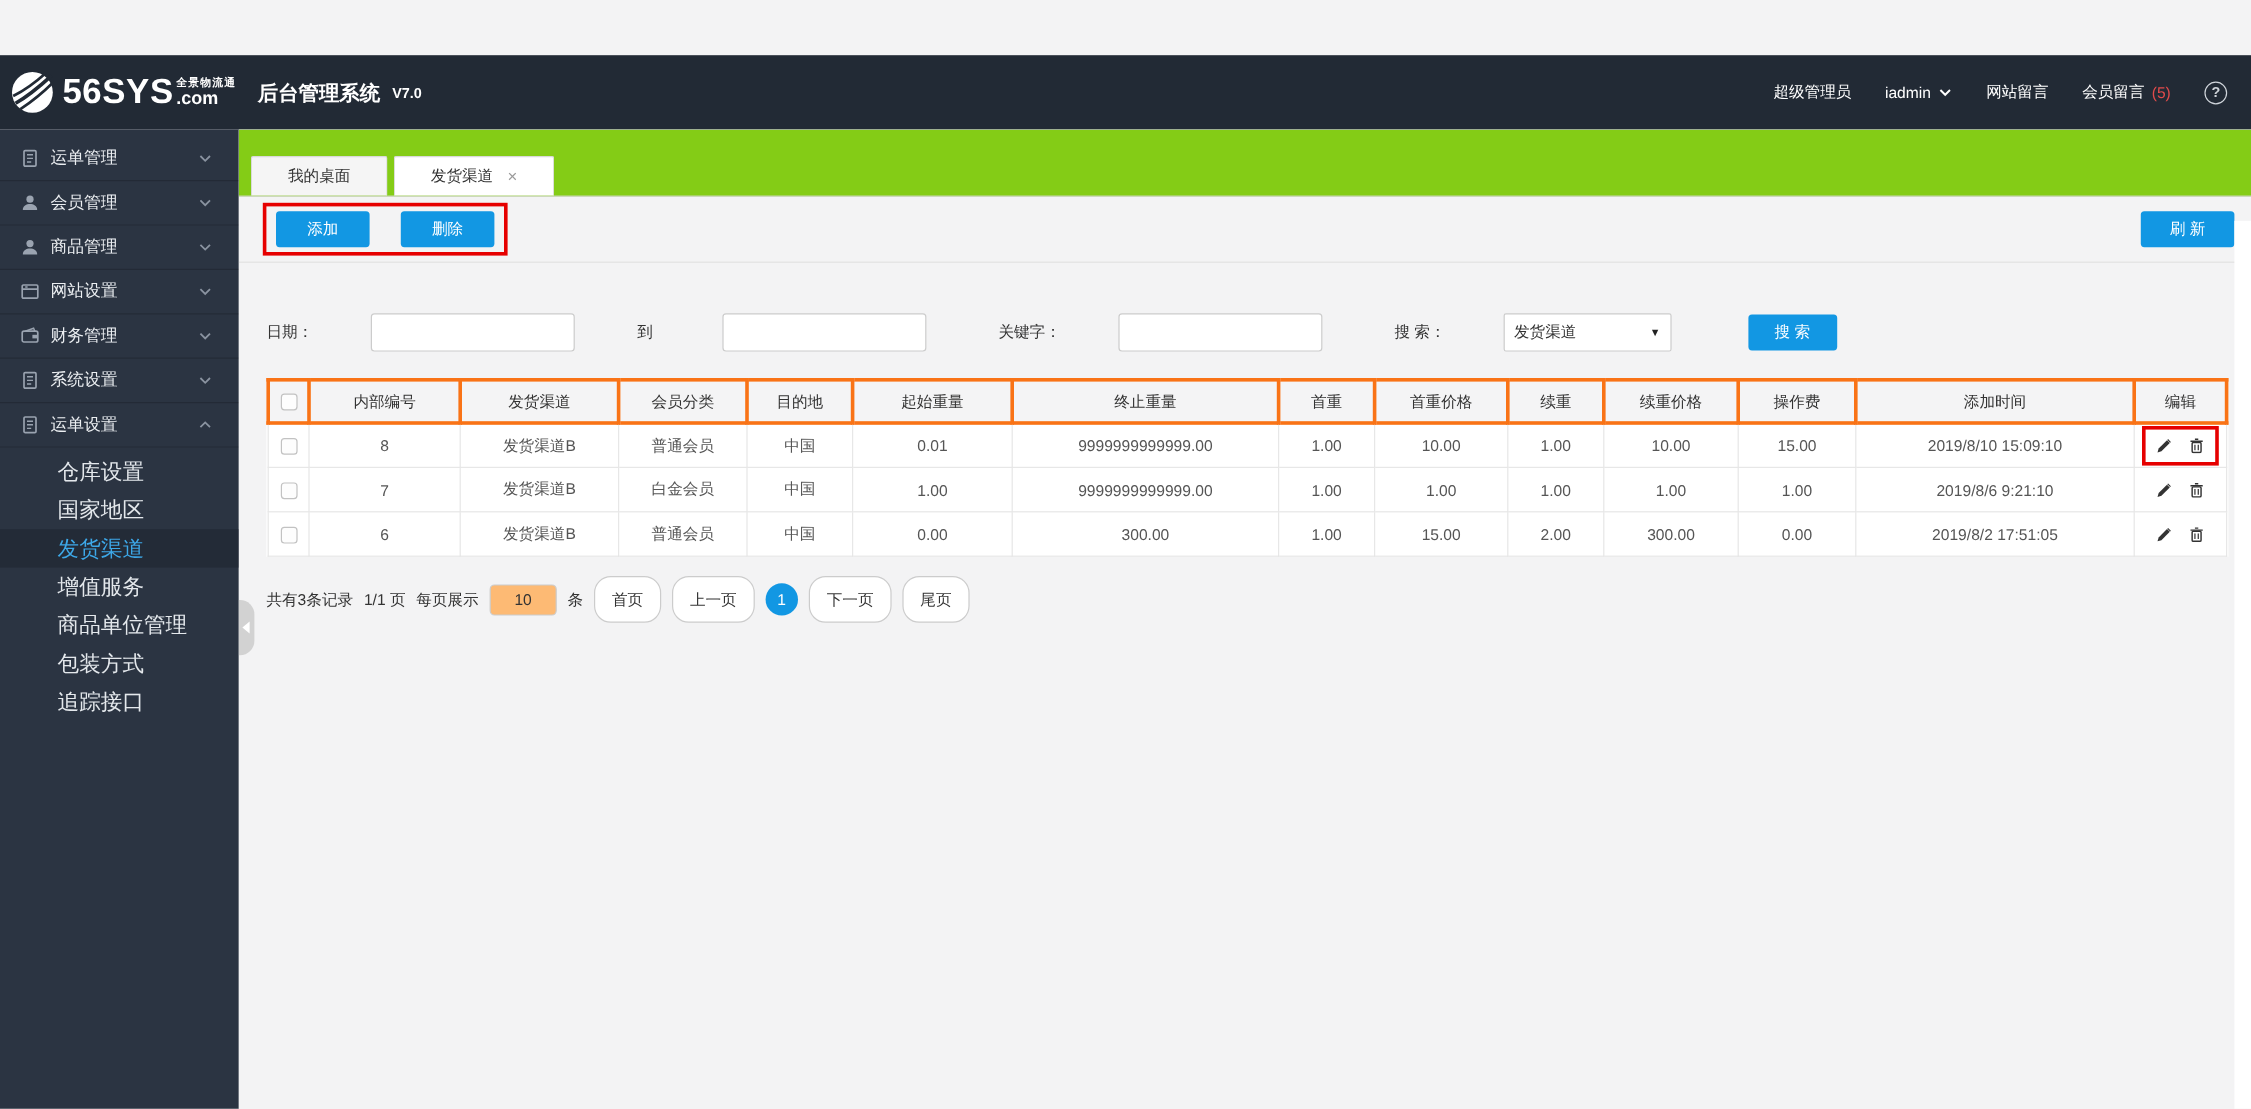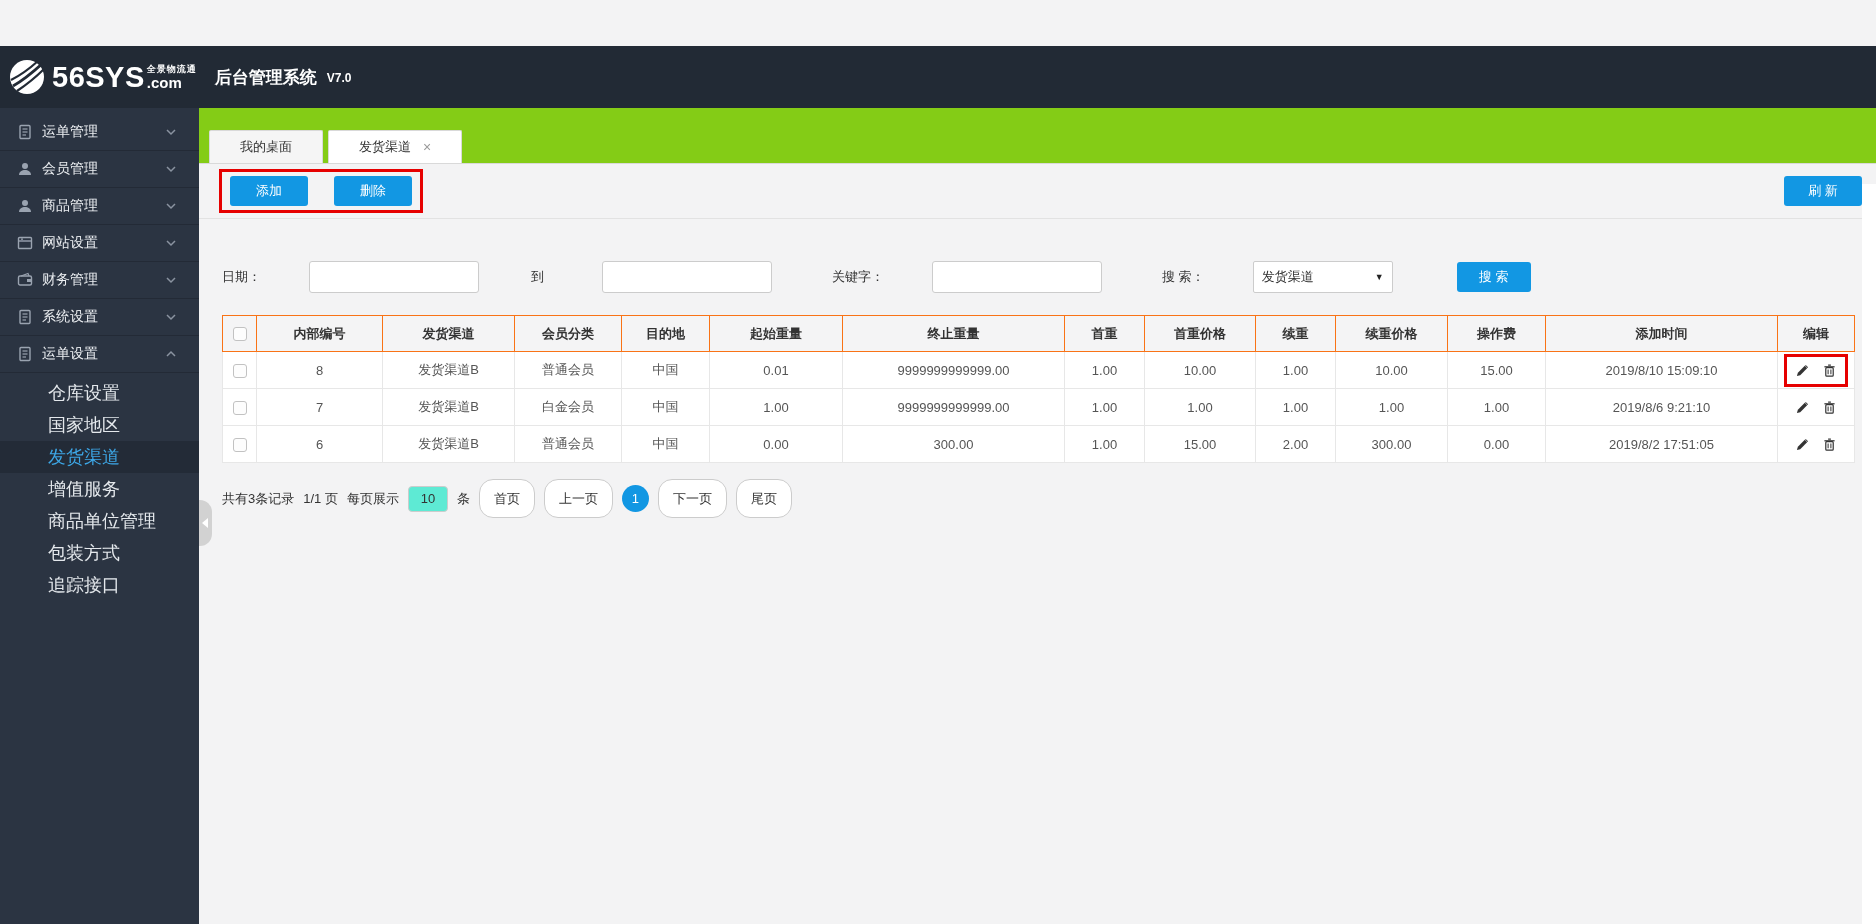--- a/index.html
+++ b/index.html
@@ -53,30 +53,30 @@
   .filter-row { margin:42px 0 0 23px; display:flex; align-items:center; font-size:13px; color:#333;gap:42px; }
   .filter-row .lbl { margin-right:6px; }
   .txt-input { width:170px; height:32px; background:#fff; border:1px solid #ccc; border-radius:3px; padding:0 8px; font-size:13px; }
   .ml10 { margin-left:10px; } .ml18 { margin-left:18px; } .ml22 { margin-left:22px; }
   .sel { width:140px; height:32px; background:#fff; border:1px solid #ccc; border-radius:2px; display:flex; align-items:center; padding:0 8px; font-size:13px; cursor:pointer; }
   .sel-arrow { margin-left:auto; font-size:9px; color:#222; }
   .btn-search { height:30px; min-width:74px; }
 
   
   table { margin:22px 0 0 23px; border-collapse:collapse; table-layout:fixed; width:1632px; background:#fff; font-size:13px; color:#555; text-align:center; }
-  th { background:#f4f4f5; font-weight:bold; color:#333; height:36px; border:1px solid #f97316; }
+  th { background:#f4f4f5; font-weight:normal; color:#333; height:36px; border:3px solid #f97316; }
   td { height:37px; border:1px solid #e7e7e7; }
   .cb { display:inline-block; width:14px; height:14px; background:#fdfdfd; border:1px solid #c2c2c2; border-radius:3px; cursor:pointer; vertical-align:middle; }
   .edit-box { display:inline-flex; align-items:center; gap:14px; padding:7px 9px; border:3px solid transparent; }
   .edit-box.red { border-color:#e60000; }
   .row-icon { width:13px; height:13px; color:#333; cursor:pointer; }
 
   
   .pager { margin:16px 0 0 23px; display:flex; align-items:center; font-size:13px; color:#333; gap:9px; }
-  .pp-box { width:40px; height:26px; border:1px solid #ccc; border-radius:4px; background:#5eead4; display:flex; align-items:center; justify-content:center; }
+  .pp-box { width:56px; height:26px; border:1px solid #ccc; border-radius:4px; background:#fdba74; display:flex; align-items:center; justify-content:center; }
   .pill { height:39px; padding:0 14px; border:1px solid #ccc; border-radius:14px; background:#fff; display:flex; align-items:center; cursor:pointer;font-family:Liberation Mono, monospace; }
   .page-cur { width:27px; height:27px; border-radius:50%; background:#1297e3; color:#fff; display:flex; align-items:center; justify-content:center; cursor:pointer; }
 
   .collapse-handle { position:absolute; left:0; top:392px; width:13px; height:46px; background:#d2d2d2; border-radius:0 12px 12px 0; display:flex; align-items:center; justify-content:center; cursor:pointer; }
   .collapse-handle .tri { width:0; height:0; border-top:5px solid transparent; border-bottom:5px solid transparent; border-right:6px solid #fff; margin-right:2px; }
 </style>
 </head>
 <body>
 
 <div class="hdr">
@@ -89,20 +89,35 @@
     </svg>
     <span class="logo-main">56SYS</span>
     <span class="logo-col">
       <span class="logo-tagline">全景物流通</span>
       <span class="logo-suffix">.com</span>
     </span>
   </div>
   <span class="app-title">后台管理系统</span>
   <span class="app-version">V7.0</span>
 
+  <div class="hdr-right">
+    <span class="hdr-item">超级管理员</span>
+    <span class="hdr-item">
+      <span>iadmin</span>
+      <svg width="12" height="8" viewBox="0 0 12 8">
+        <polyline points="2,2 6,6 10,2" stroke="#ffffff" stroke-width="1.6" fill="none"></polyline>
+      </svg>
+    </span>
+    <span class="hdr-item">网站留言</span>
+    <span class="hdr-item">
+      <span>会员留言</span>
+      <span class="count-red">(5)</span>
+    </span>
+    <span class="help-circle">?</span>
+  </div>
 </div>
 
 <div class="main">
 
   <div class="side">
     <div class="side-item">
       <svg class="s-icon" viewBox="0 0 16 16">
           <rect x="3" y="1.5" width="10" height="13" rx="1" fill="none" stroke="currentColor" stroke-width="1.4"></rect>
           <line x1="5.5" y1="5" x2="10.5" y2="5" stroke="currentColor" stroke-width="1.2"></line>
           <line x1="5.5" y1="8" x2="10.5" y2="8" stroke="currentColor" stroke-width="1.2"></line>

